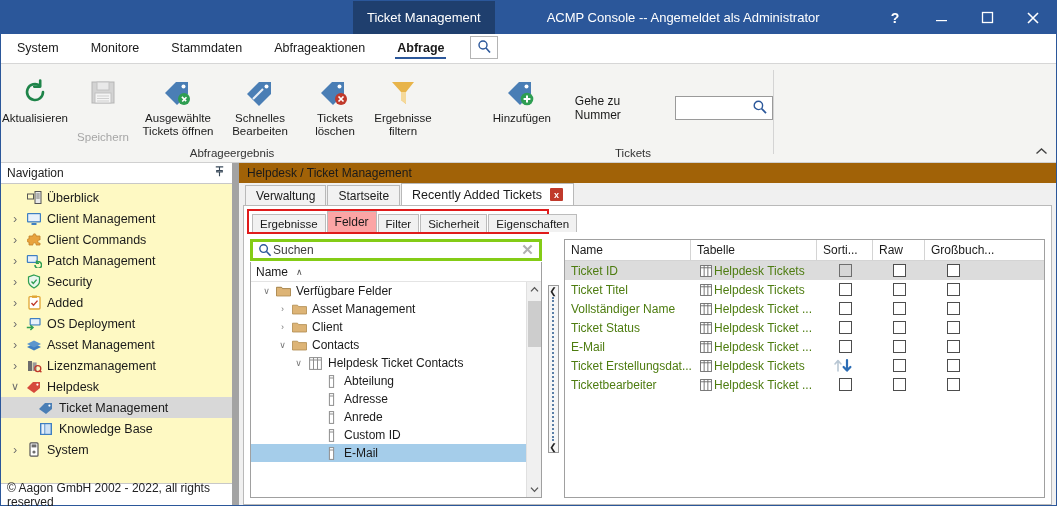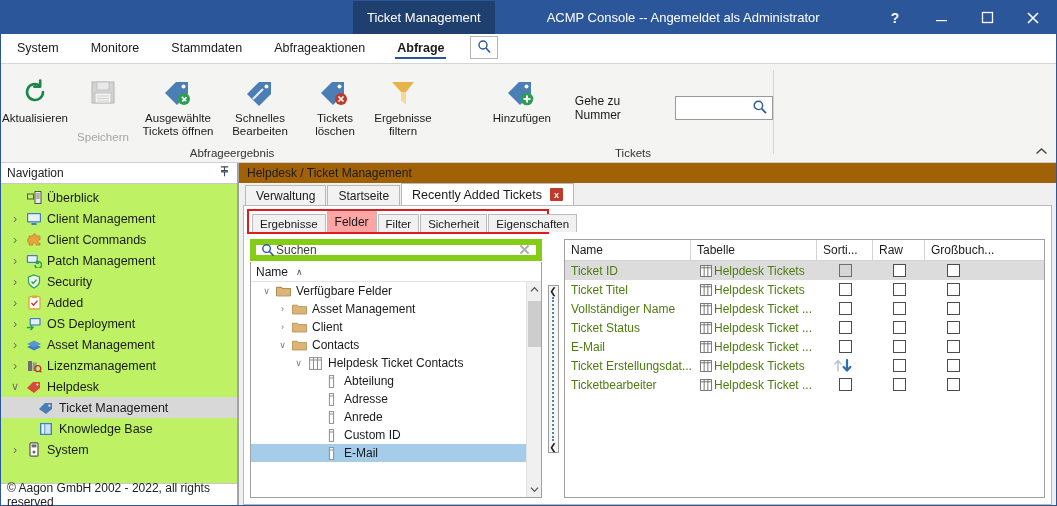--- a/index.html
+++ b/index.html
@@ -96,22 +96,22 @@
   }
   .ribbon-collapse {
     position: absolute; right: 8px; bottom: 4px; color: #444; font-size: 11px;
   }
 
   
   .body { flex: 1 1 auto; display: flex; min-height: 0; background: #f0f0f0; }
 
   
   .nav {
-    width: 238px; flex: 0 0 238px; background: #bef264;
-    display: flex; flex-direction: column; border-right: 2px solid #a3a3a3;
+    width: 238px; flex: 0 0 238px; background: #fef9c3;
+    display: flex; flex-direction: column; border-right: 7px solid #a3a3a3;
     min-height: 0;
   }
   .nav-header {
     height: 21px; background: #ffffff; border-bottom: 1px solid #c8c8c8;
     display: flex; align-items: center; padding: 0 6px; font-size: 12px; color: #222;
   }
   .nav-header .ttl { flex: 1 1 auto; }
   .nav-list { flex: 1 1 auto; overflow: hidden; padding-top: 3px; }
   .nav-item {
     height: 21px; display: flex; align-items: center; font-size: 12.5px;
@@ -165,21 +165,21 @@
     height: 18px; padding: 0 7px; display: flex; align-items: center;
     font-size: 11.5px; border: 1px solid #bcbcbc; border-bottom: none;
     background: #f1f1f1; margin-right: 1px; white-space: nowrap;
   }
   .itab.active { height: 21px; background: #fca5a5; font-size: 12px; }
   .panebody { flex: 1 1 auto; display: flex; min-height: 0; padding: 5px 6px 6px 6px; gap: 0; }
 
   
   .treecol { width: 292px; flex: 0 0 292px; display: flex; flex-direction: column; min-height: 0; }
   .searchbox {
-    height: 22px; border: 6px solid #84cc16; background: #ffffff;
+    height: 22px; border: 3px solid #84cc16; background: #ffffff;
     display: flex; align-items: center; padding: 0 3px; flex: 0 0 auto;
   }
   .searchbox .sb-ico { width: 17px; display: flex; align-items: center; justify-content: center; }
   .searchbox .sb-ph { flex: 1 1 auto; font-size: 12px; color: #3c3c3c; }
   .searchbox .sb-x { width: 17px; color: #b0b0b0; font-size: 15px; text-align: center; font-weight: bold; line-height: 14px;}
   .treebox {
     flex: 1 1 auto; border: 1px solid #a0a0a0; border-top: none;
     background: #ffffff; display: flex; flex-direction: column; min-height: 0; margin-top: 1px;
   }
   .tree-hdr {

